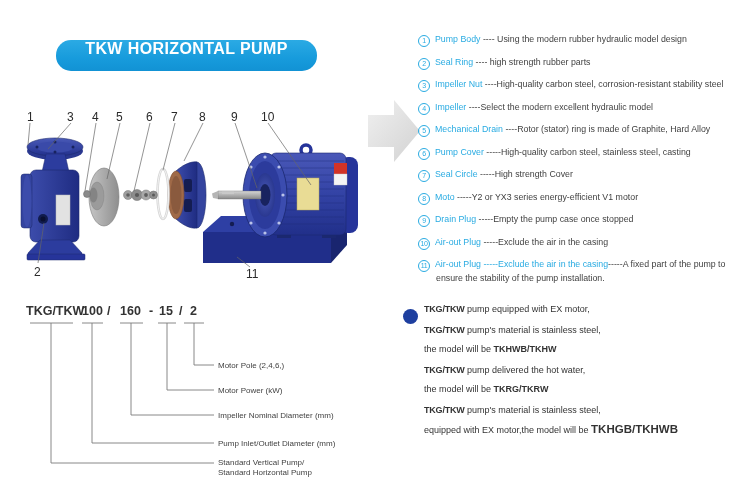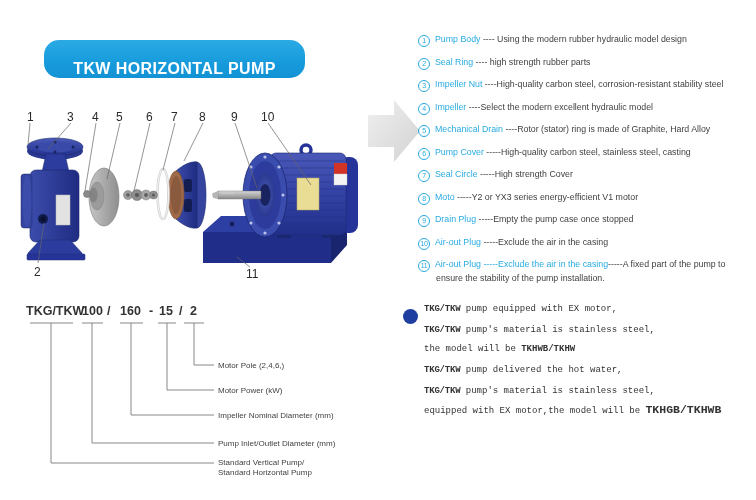--- a/index.html
+++ b/index.html
@@ -2,23 +2,23 @@
 <html><head>
 <meta charset="utf-8">
 <style>
   html,body{margin:0;padding:0;}
   body{
     width:756px;height:500px;position:relative;background:#ffffff;
     font-family:"Liberation Sans", sans-serif;color:#3f3f3f;overflow:hidden;
   }
   
   .banner{
-    position:absolute;left:44px;top:40px;width:261px;height:38px;
+    position:absolute;left:56px;top:40px;width:261px;height:31px;
     background:linear-gradient(180deg,#2baae4 0%,#179bdc 60%,#1292d4 100%);
-    border-radius:15px;display:flex;align-items:flex-end;justify-content:center;
+    border-radius:15px;display:flex;align-items:flex-start;justify-content:center;
   }
   .banner span{
     color:#ffffff;font-weight:bold;font-size:16px;letter-spacing:.4px;
   }
   
   .diagram{position:absolute;left:0;top:95px;width:430px;height:200px;}
   
   .parts{
     position:absolute;left:418px;top:33px;width:334px;
     list-style:none;margin:0;padding:0;
@@ -41,21 +41,21 @@
   .code-txt{font-size:12.5px;font-weight:bold;fill:#333333;}
   .lbl-txt{font-size:8px;fill:#3f3f3f;}
   
   .notes{position:absolute;left:398px;top:303px;width:352px;}
   .bullet{
     position:absolute;left:5px;top:6px;width:15px;height:15px;border-radius:50%;
     background:#1e3f9f;
   }
   .note-entries{margin-left:26px;}
   .note-entry{margin-bottom:9px;}
-  .nline1,.nline2{font-size:9px;line-height:12px;color:#333;font-family:Liberation Mono, monospace;}
+  .nline1,.nline2{font-size:9px;line-height:12px;color:#333;}
   .nline1{margin-bottom:7px;}
   .brand{font-weight:bold;letter-spacing:-0.2px;}
   .ncode{font-weight:bold;}
   .ncode.big{font-size:11.5px;}
 </style>
 </head>
 <body>
 
 <div class="banner">
   <span>TKW HORIZONTAL PUMP</span>
@@ -314,20 +314,21 @@
     <div class="nline1"><span class="brand">TKG/TKW</span><span class="rest"> pump equipped with EX motor,</span></div>
   </div>
 
   <div class="note-entry">
     <div class="nline1"><span class="brand">TKG/TKW</span><span class="rest"> pump's material is stainless steel,</span></div>
     <div class="nline2"><span class="pre">the model will be </span><span class="ncode">TKHWB/TKHW</span></div>
   </div>
 
   <div class="note-entry">
     <div class="nline1"><span class="brand">TKG/TKW</span><span class="rest"> pump delivered the hot water,</span></div>
+    <div class="nline2"><span class="pre">the model will be </span><span class="ncode">TKRG/TKRW</span></div>
   </div>
 
   <div class="note-entry">
     <div class="nline1"><span class="brand">TKG/TKW</span><span class="rest"> pump's material is stainless steel,</span></div>
     <div class="nline2"><span class="pre">equipped with EX motor,the model will be </span><span class="ncode big">TKHGB/TKHWB</span></div>
   </div>
 </div>
 </div>
 
 </body></html>

